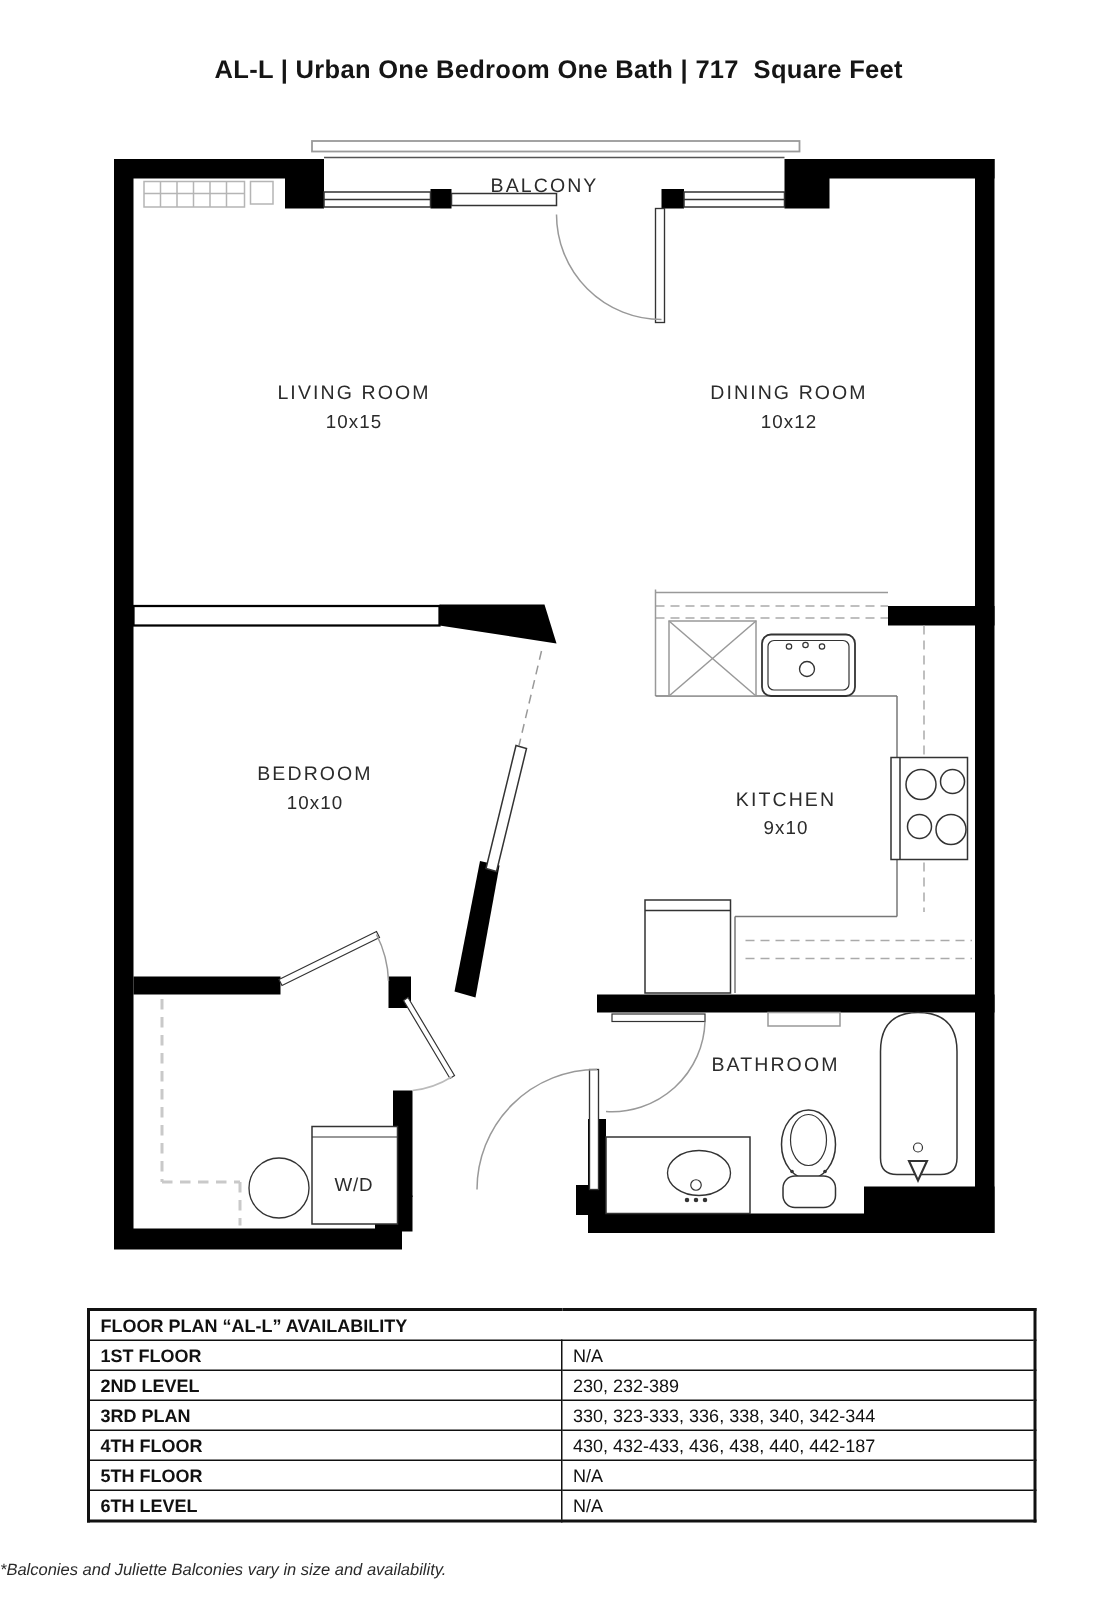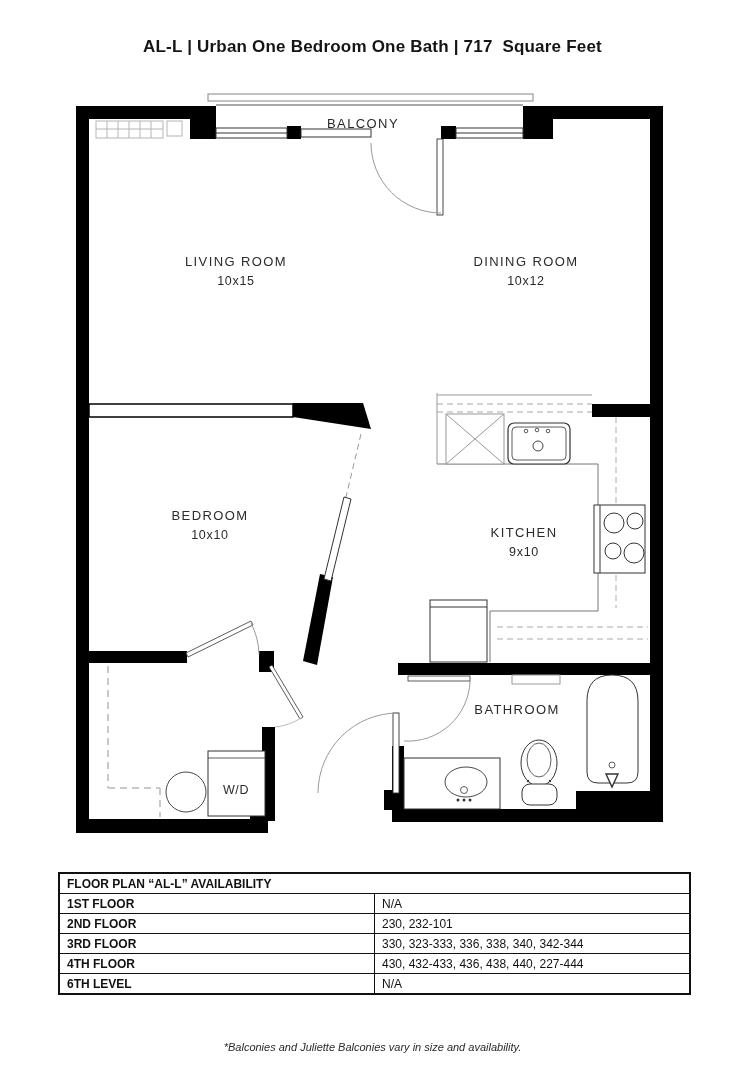--- a/index.html
+++ b/index.html
@@ -17,21 +17,21 @@
                border-collapse:collapse;font-size:12px;color:#111;
                border:2px solid #111;table-layout:fixed;}
   .avail-table td{border:1.5px solid #111;padding:1px 7px;height:17px;
                   text-align:left;vertical-align:middle;overflow:hidden;white-space:nowrap;margin-top:22px;}
   .avail-table .b{font-weight:bold;}
   .col-level{width:88px;font-weight:bold;}
 
   .watermark{position:absolute;left:13px;top:1036px;
              font-family:"Liberation Serif",serif;font-size:31px;
              color:#c8c8c8;letter-spacing:.5px;text-shadow:1px 1px 0 #ededed;}
-  .note{position:absolute;left:0;right:0;top:1041px;text-align:center;
+  .note{position:absolute;left:0;right:0;top:1041px;
         font-style:italic;font-size:11px;color:#2a2a2a;}
 </style>
 </head>
 <body>
 
 <div class="page">
 
   <div class="title">AL-L | Urban One Bedroom One Bath | 717  Square Feet</div>
 
   <svg class="plan-svg" width="745" height="860" viewBox="0 0 745 860">
@@ -209,30 +209,34 @@
   <table class="avail-table">
     <tbody>
         <tr>
       <td class="b" colspan="2">FLOOR PLAN “AL-L” AVAILABILITY</td>
     </tr>
     <tr>
       <td class="col-level">1ST FLOOR</td>
       <td>N/A</td>
     </tr>
     <tr>
-      <td class="col-level">2ND FLOOR</td>
-      <td>230, 232-101</td>
-    </tr>
-    <tr>
-      <td class="col-level">3RD FLOOR</td>
+      <td class="col-level">2ND LEVEL</td>
+      <td>230, 232-389</td>
+    </tr>
+    <tr>
+      <td class="col-level">3RD PLAN</td>
       <td>330, 323-333, 336, 338, 340, 342-344</td>
     </tr>
     <tr>
       <td class="col-level">4TH FLOOR</td>
-      <td>430, 432-433, 436, 438, 440, 227-444</td>
+      <td>430, 432-433, 436, 438, 440, 442-187</td>
+    </tr>
+    <tr>
+      <td class="col-level">5TH FLOOR</td>
+      <td>N/A</td>
     </tr>
     <tr>
       <td class="col-level">6TH LEVEL</td>
       <td>N/A</td>
     </tr>
   </tbody>
     </table>
 
   <div class="note">*Balconies and Juliette Balconies vary in size and availability.</div>
 

